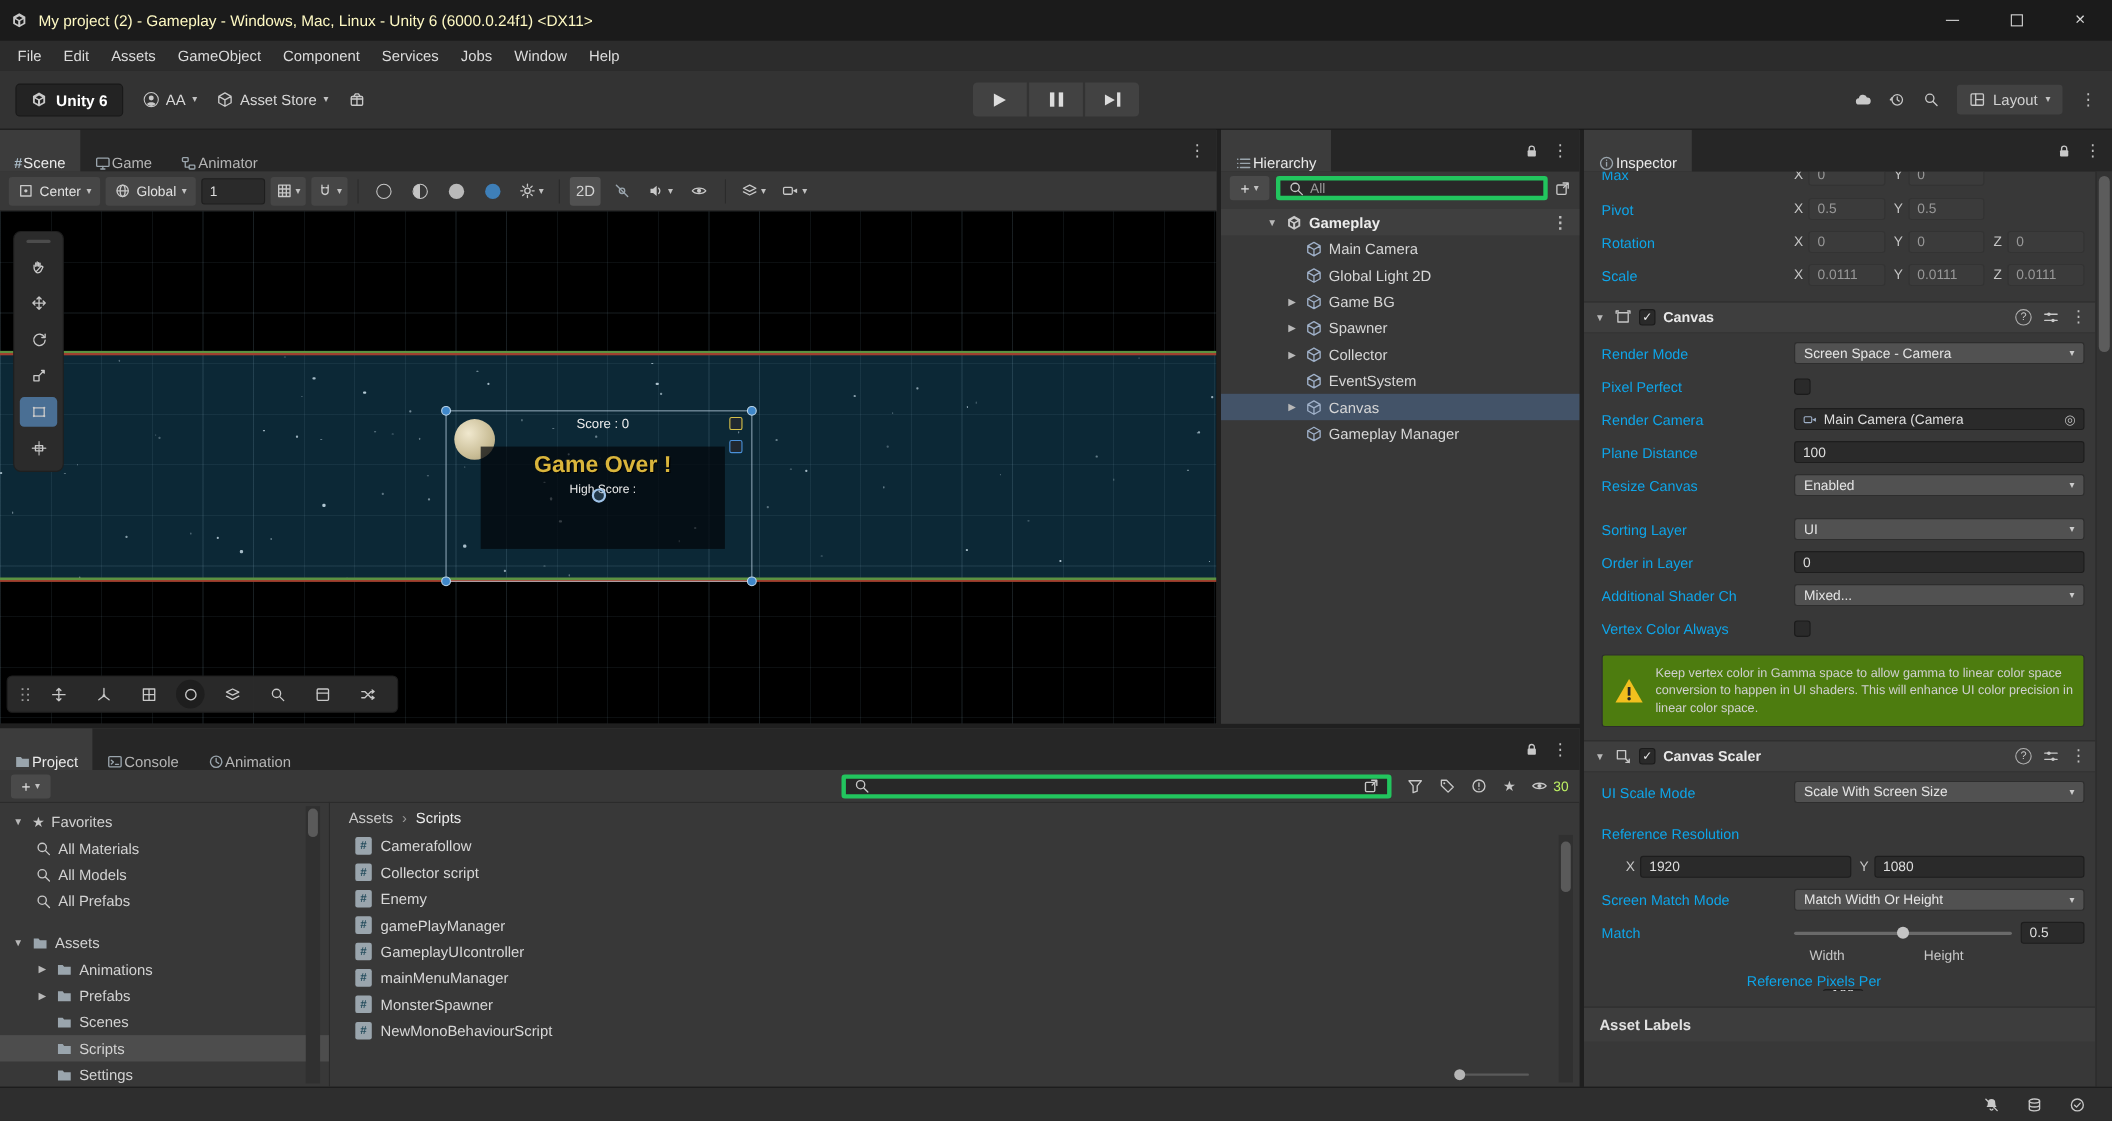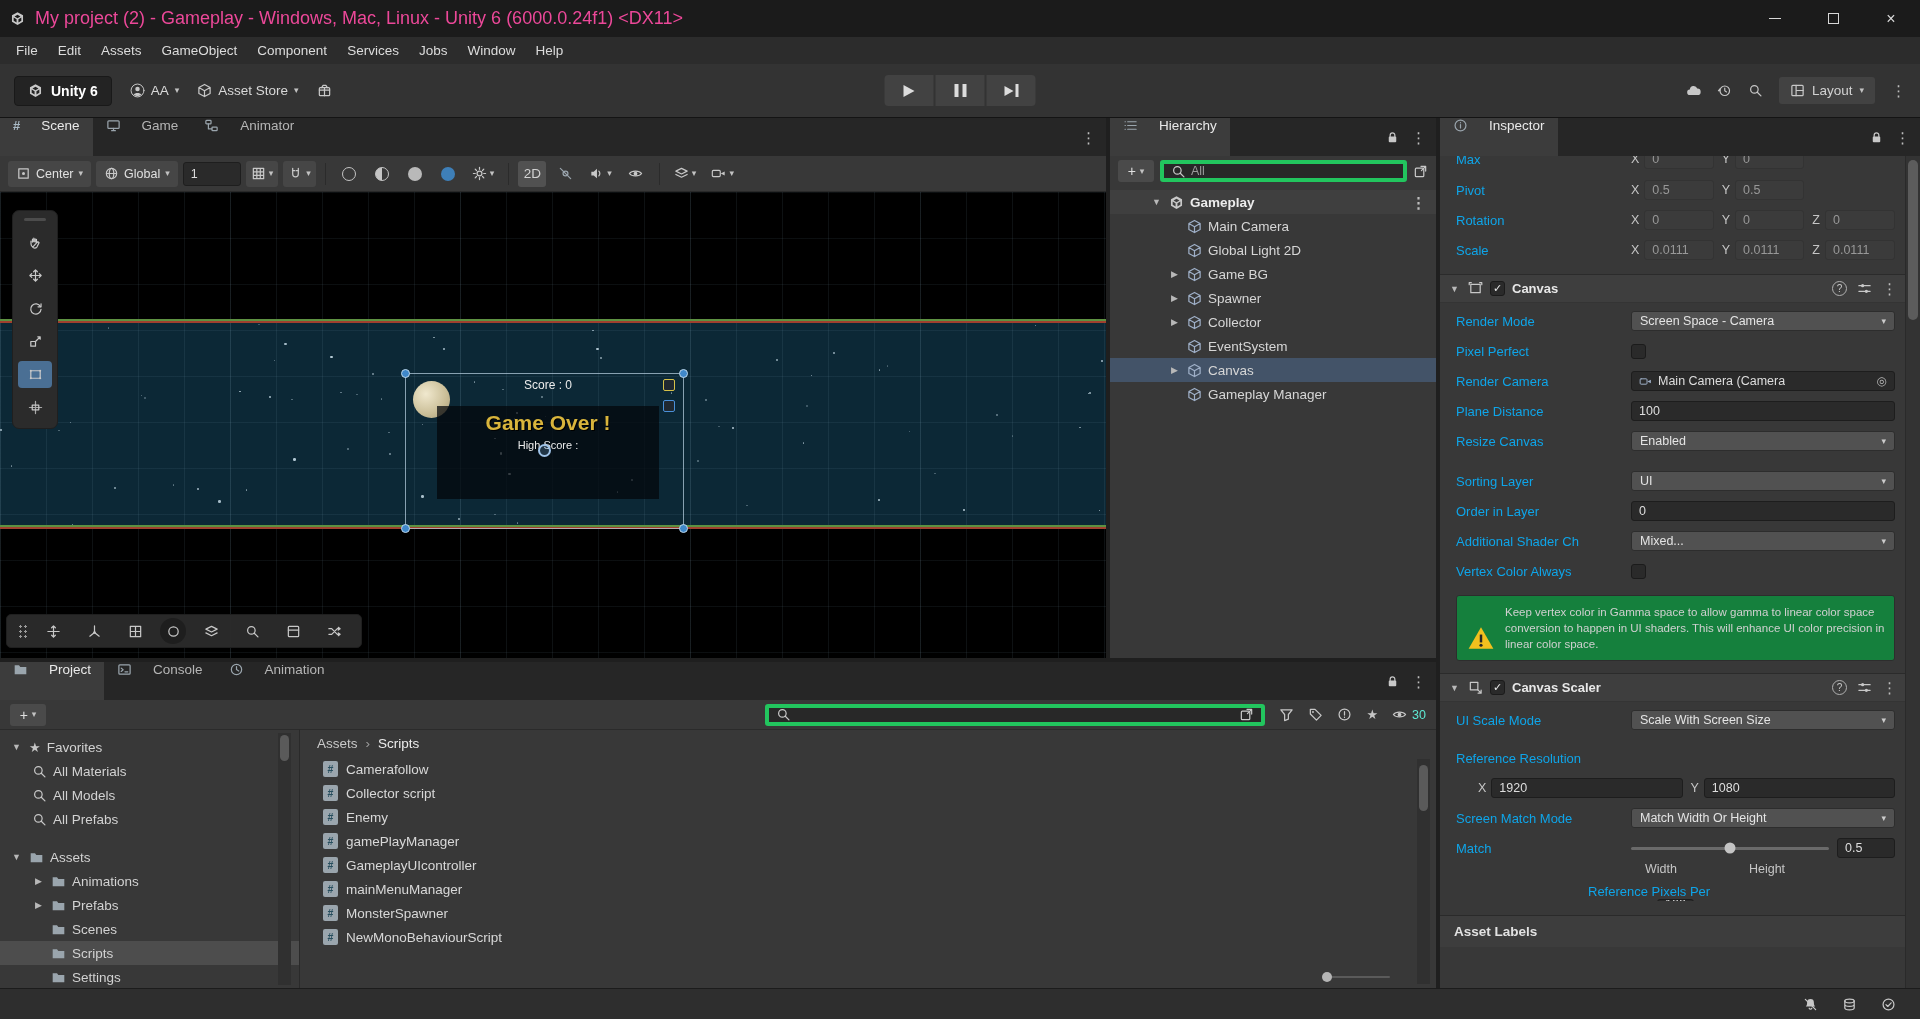--- a/index.html
+++ b/index.html
@@ -11,21 +11,21 @@
   .i16 * { stroke:#c8c8c8; stroke-width:1.3; fill:none; stroke-linecap:round; stroke-linejoin:round; }
   .i16 .f { fill:#c8c8c8; stroke:none; }
   .i16.dim * { stroke:#9aa5ad; } .i16.dim .f { fill:#9aa5ad; stroke:none; }
   .i16.blue * { stroke:#9fb0c8; } .i16.blue .f { fill:#9fb0c8; stroke:none; }
   .caret { font-size:9px; color:#c2c2c2; line-height:1; }
   .kebab { font-size:15px; color:#bdbdbd; line-height:1; }
   .foldcaret { width:13px; flex:none; text-align:center; font-size:9px; color:#b8b8b8; }
 
   
   .titlebar { height:37px; background:#1b1b1b; display:flex; align-items:center; gap:10px; padding-left:10px; }
-  .titlebar .title { color:#ec4899; font-size:18px; }
+  .titlebar .title { color:#fef9c3; font-size:14px; }
   .win-controls { margin-left:auto; display:flex; height:100%; }
   .win-btn { width:58px; display:flex; align-items:center; justify-content:center; color:#d8d8d8; }
   .win-min-glyph { width:12px; height:1px; background:#d8d8d8; display:inline-block; }
   .win-max-glyph { width:11px; height:11px; border:1px solid #d8d8d8; display:inline-block; }
   .win-close-glyph { font-size:16px; line-height:1; }
 
   
   .menubar { height:27px; background:#2c2c2c; display:flex; align-items:center; padding-left:6px; }
   .menu-item { padding:0 10px; font-size:13.5px; color:#dcdcdc; height:100%; display:flex; align-items:center; }
 
@@ -43,21 +43,21 @@
   .layout-btn { display:flex; align-items:center; gap:7px; background:#424242; border-radius:3px; padding:6px 11px; font-size:13.5px; }
 
   
   .panel { position:absolute; background:#383838; overflow:hidden; }
   .scene-panel     { left:0;    top:118px; width:1106px; height:540px; }
   .hierarchy-panel { left:1110px; top:118px; width:326px; height:540px; }
   .inspector-panel { left:1440px; top:118px; width:480px; height:870px; }
   .project-panel   { left:0;    top:662px; width:1436px; height:326px; }
 
   .tabbar { height:38px; background:#262626; display:flex; align-items:stretch; }
-  .tab { display:flex; align-items:flex-start; gap:21px; padding:0 13px; font-size:13.5px; color:#b5b5b5; }
+  .tab { display:flex; align-items:flex-end; gap:1px; padding:0 13px; font-size:13.5px; color:#b5b5b5; }
   .tab.active { background:#3c3c3c; color:#e9e9e9; }
   .tab-hash::after { content:"#"; color:#a9bac6; font-weight:bold; font-size:13px; }
   .tabbar-right { margin-left:auto; display:flex; align-items:center; gap:11px; padding-right:10px; }
 
   
   .scene-toolbar { height:36px; background:#383838; border-bottom:1px solid #292929; display:flex; align-items:center; gap:5px; padding:0 8px; }
   .stb-btn { height:26px; background:#464646; border-radius:3px; display:flex; align-items:center; gap:5px; padding:0 8px; font-size:12.5px; color:#e0e0e0; }
   .stb-ico { height:26px; min-width:28px; background:#464646; border-radius:3px; display:flex; align-items:center; justify-content:center; gap:3px; padding:0 5px; }
   .stb-ico.plain { background:transparent; }
   .stb-ico.active { background:#515151; }
@@ -128,36 +128,36 @@
   .nfield { flex:1; height:20px; background:#2a2a2a; border:1px solid #1d1d1d; border-radius:3px; display:flex; align-items:center; padding:0 7px; font-size:12.5px; color:#dedede; min-width:0; overflow:hidden; white-space:nowrap; }
   .nfield.dis { background:#3b3b3b; border-color:#333; color:#989898; }
   .dropdown { flex:1; height:20px; background:#515151; border:1px solid #2d2d2d; border-radius:3px; display:flex; align-items:center; padding:0 8px; font-size:12.5px; color:#e4e4e4; min-width:0; overflow:hidden; white-space:nowrap; }
   .dropdown .dd-caret { margin-left:auto; font-size:9px; color:#cccccc; padding-left:6px; }
   .checkbox { width:15px; height:15px; background:#2a2a2a; border:1px solid #1b1b1b; border-radius:3px; display:flex; align-items:center; justify-content:center; font-size:11px; color:#eaeaea; flex:none; }
   .comp-header { height:29px; background:#3e3e3e; border-top:1px solid #2b2b2b; border-bottom:1px solid #343434; display:flex; align-items:center; gap:7px; padding:0 8px; margin-top:12px; }
   .comp-title { font-weight:bold; font-size:13px; color:#e8e8e8; }
   .comp-right { margin-left:auto; display:flex; gap:10px; align-items:center; }
   .q-icon { width:15px; height:15px; border:1px solid #b0b0b0; border-radius:8px; display:flex; align-items:center; justify-content:center; font-size:10px; color:#c8c8c8; }
   .q-icon::after { content:"?"; }
-  .helpbox { margin:12px 10px 2px 16px; background:#15803d; border:1px solid #2d2d2d; border-radius:3px; display:flex; gap:9px; padding:8px 9px; font-size:11.5px; line-height:1.4; color:#d0d0d0; align-items:flex-end; }
+  .helpbox { margin:12px 10px 2px 16px; background:#4d7c0f; border:1px solid #2d2d2d; border-radius:3px; display:flex; gap:9px; padding:8px 9px; font-size:11.5px; line-height:1.4; color:#d0d0d0; align-items:center; }
   .clip-top { height:16px; overflow:hidden; }
   .clip-top .irow { margin-top:-9px; }
   .clip-bottom { height:17px; overflow:hidden; margin-top:4px; }
   .clip-bottom .irow { margin-top:0; }
   .slider-track { flex:1; height:3px; background:#6a6a6a; border-radius:2px; position:relative; }
   .slider-handle { position:absolute; left:50%; top:50%; transform:translate(-50%,-50%); width:11px; height:11px; border-radius:50%; background:#c4c4c4; }
   .match-value { flex:none; width:58px; }
   .wh-row { display:flex; margin-top:2px; padding-left:205px; gap:72px; font-size:12.5px; color:#c6c6c6; height:18px; }
   .asset-labels { margin-top:14px; height:32px; background:#3d3d3d; border-top:1px solid #2a2a2a; display:flex; align-items:center; padding:0 14px; font-weight:bold; font-size:13.5px; color:#e2e2e2; }
   .spacer3 { flex:1; visibility:hidden; }
 
   
   .ptoolbar { display:flex; align-items:center; gap:14px; padding:0 10px; height:30px; background:#383838; border-bottom:1px solid #2b2b2b; }
   .p-search { margin-left:auto; width:500px; flex:none; }
-  .pcount { display:flex; align-items:flex-end; gap:5px; color:#5eead4; font-size:12.5px; }
+  .pcount { display:flex; align-items:flex-end; gap:5px; color:#bef264; font-size:12.5px; }
   .pbody { position:absolute; top:67px; bottom:0; left:0; right:0; }
   .ptree { position:absolute; left:0; top:0; bottom:0; width:300px; border-right:1px solid #2a2a2a; padding-top:6px; }
   .trow { height:24px; display:flex; align-items:center; gap:6px; font-size:13.5px; color:#d2d2d2; padding-left:10px; }
   .trow.sub { padding-left:32px; }
   .trow.selected { background:#4d4d4d; }
   .tree-gap { height:14px; }
   .star-ic { color:#c6c6c6; font-size:13px; }
   .pfiles { position:absolute; left:301px; top:0; bottom:0; right:0; }
   .crumbs { height:28px; display:flex; align-items:center; gap:8px; padding-left:16px; font-size:13.5px; }
   .crumb-root { color:#c9c9c9; } .crumb-sep { color:#9a9a9a; } .crumb-cur { color:#ececec; }

